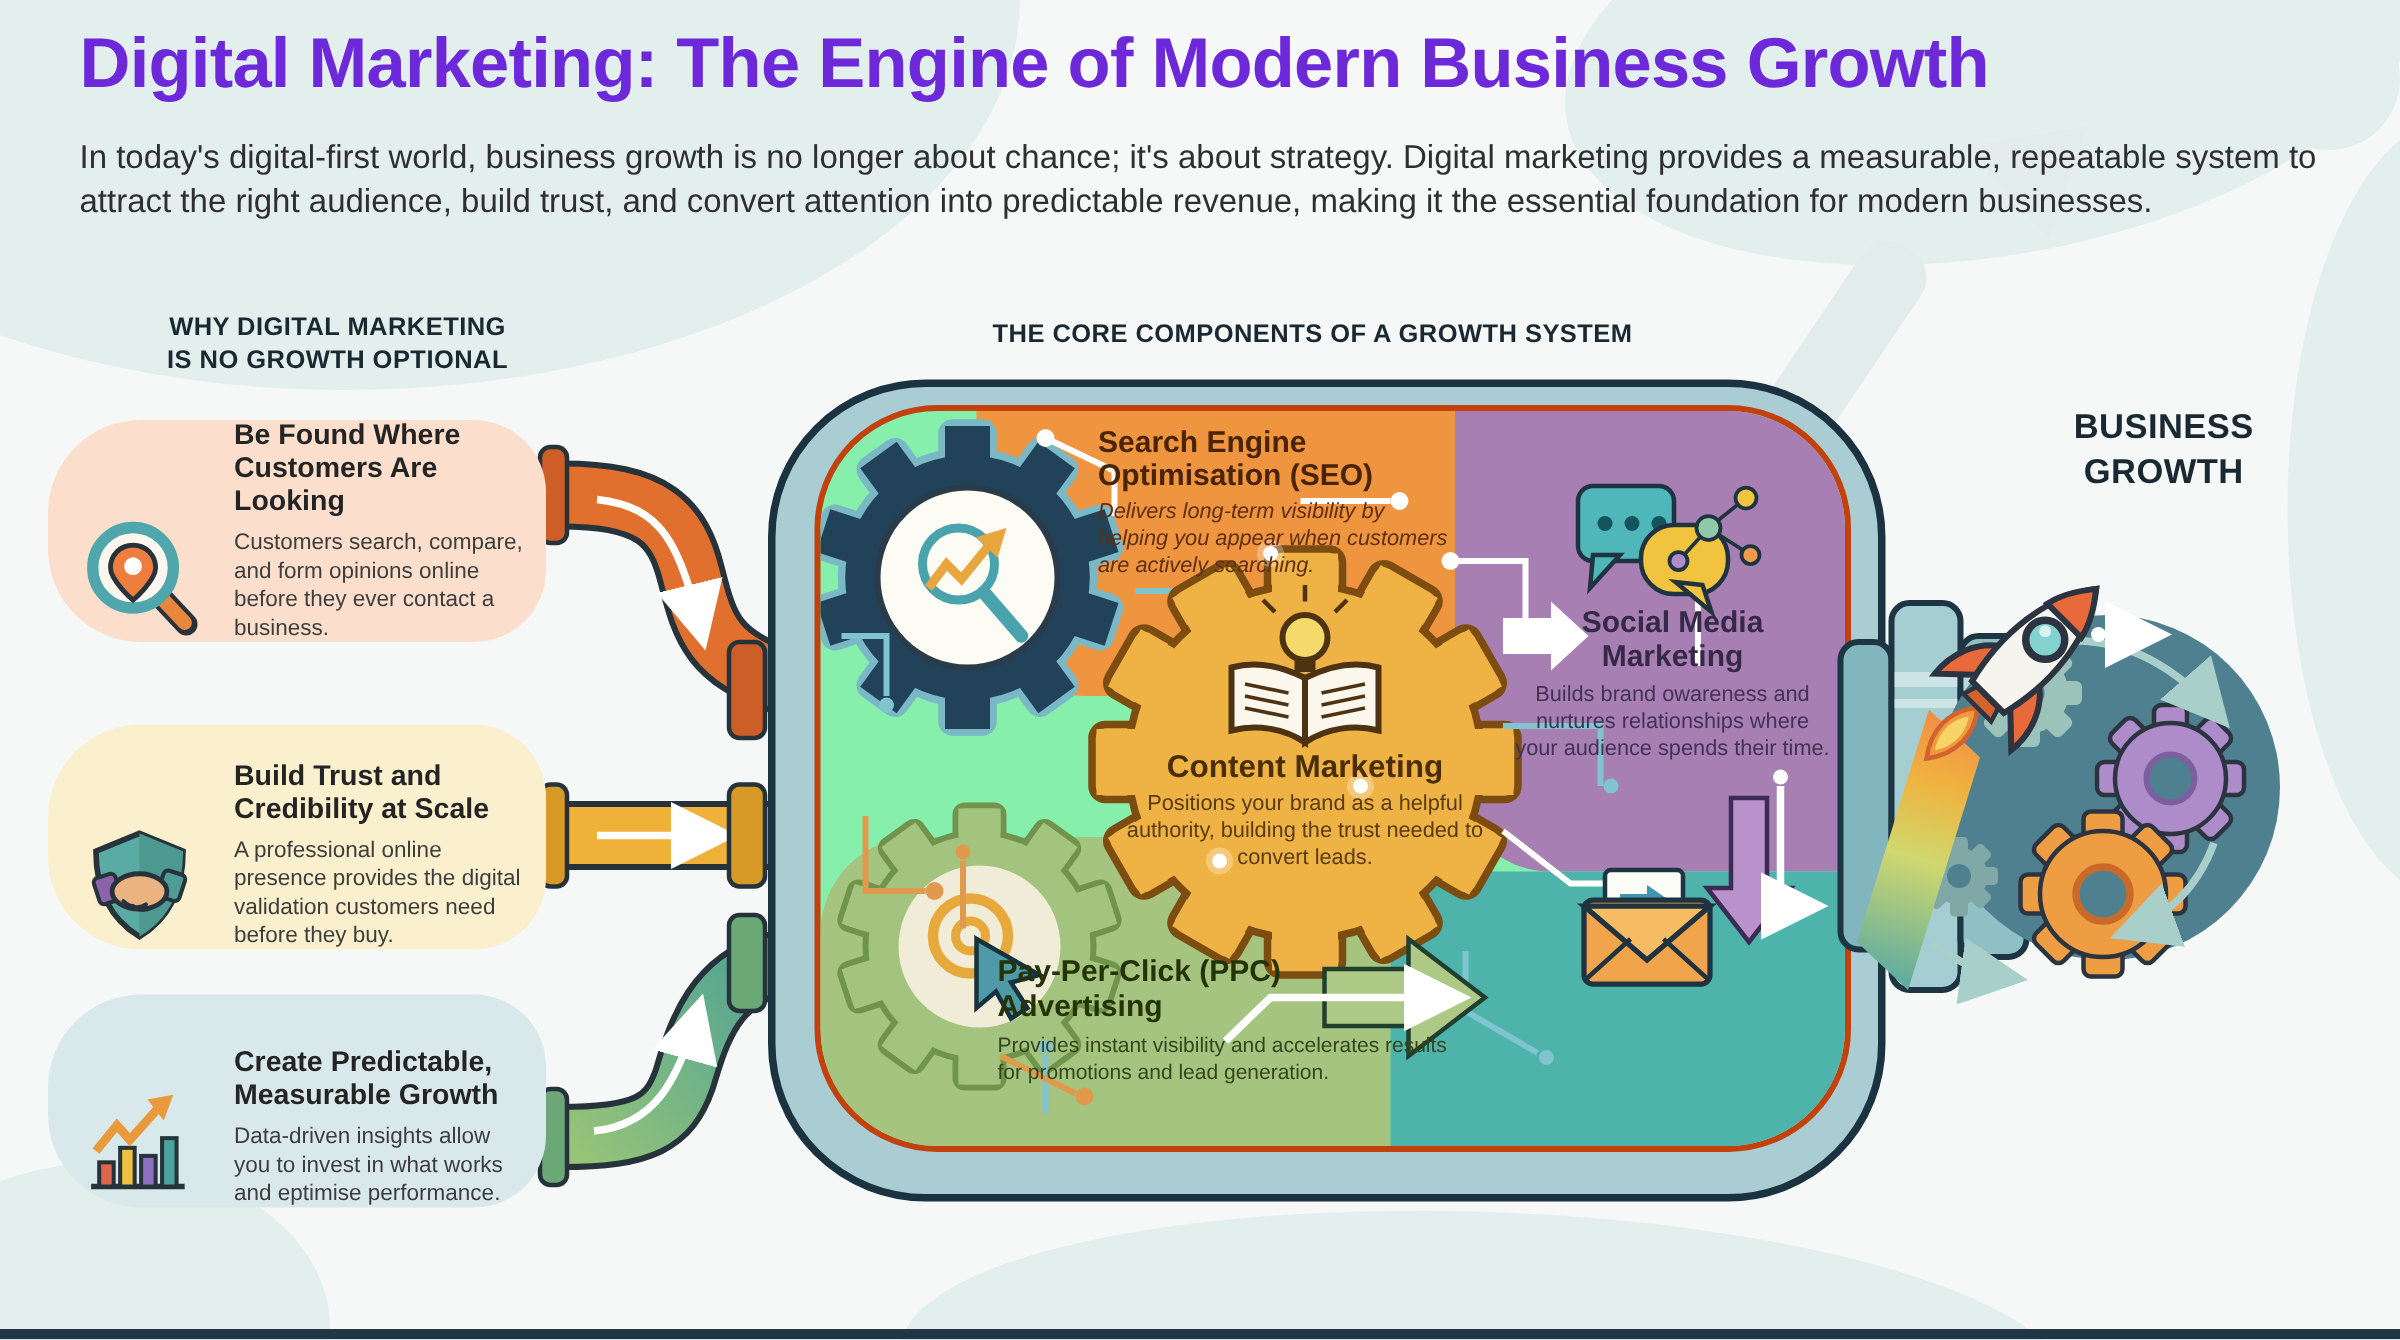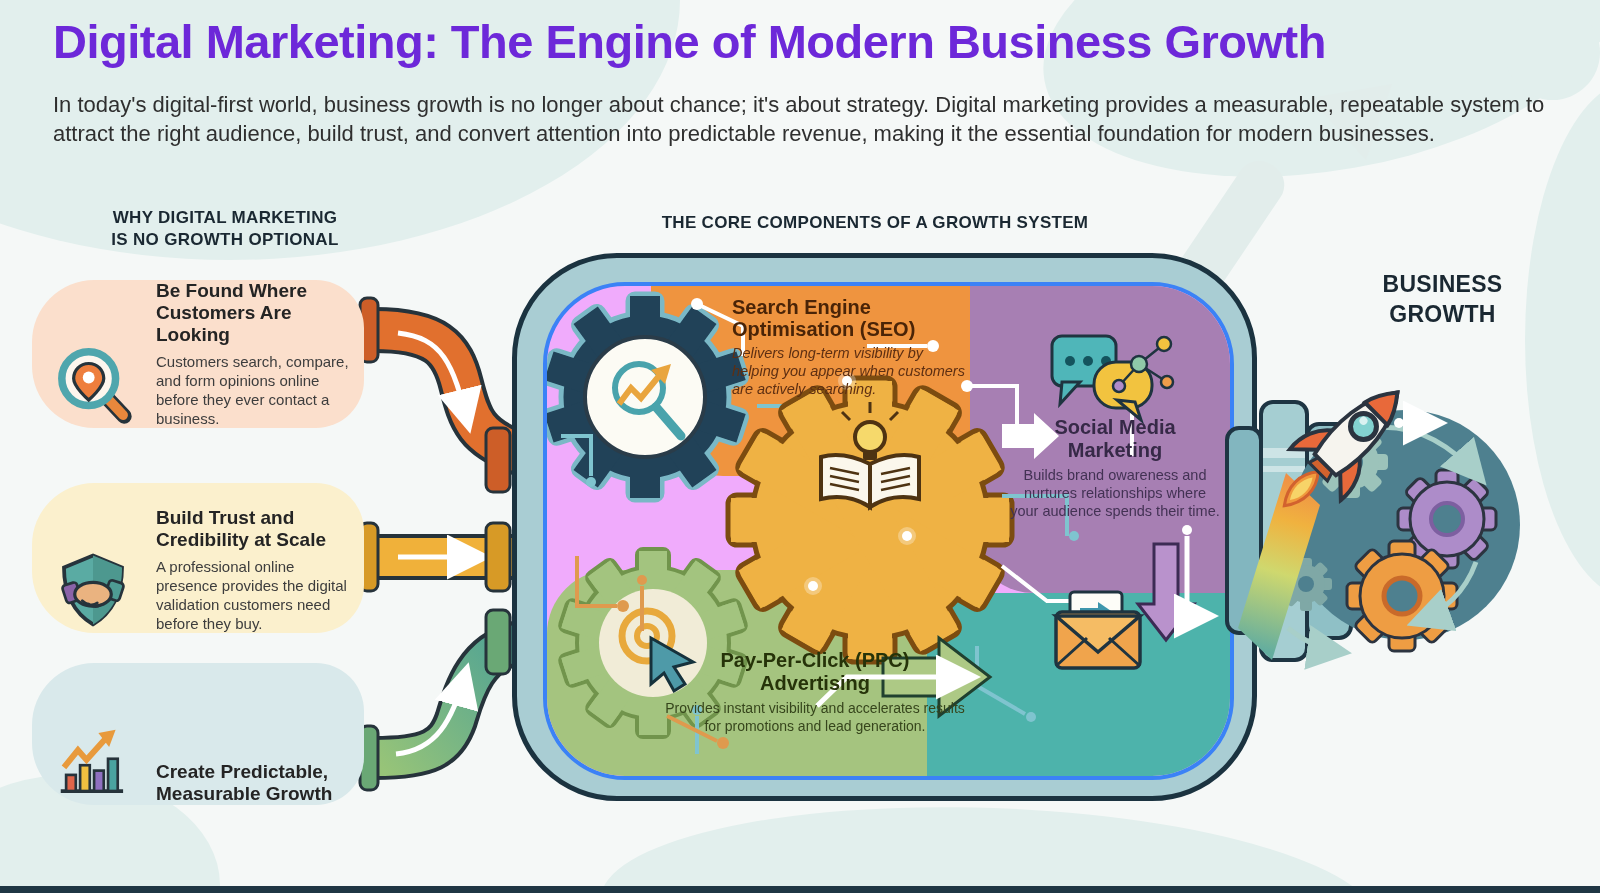--- a/index.html
+++ b/index.html
@@ -15,39 +15,39 @@
   #growth-heading{left:1350px;top:270px;width:185px;font-size:23px;line-height:1.3;}
   .card{position:absolute;left:32px;width:332px;border-radius:62px 48px 48px 62px;display:flex;align-items:flex-end;padding:0 14px 0 18px;box-sizing:border-box;gap:12px;}
   .card-icon{width:86px;flex:0 0 86px;}
   .card-text{flex:1;padding-left:8px;}
   .card-title{font-size:19px;font-weight:bold;color:#242424;line-height:1.15;}
   .card-body{font-size:15px;color:#3d3d3d;line-height:1.27;margin-top:6px;}
   #card-1{top:280px;height:148px;background:#fbdfcc;}
   #card-2{top:483px;height:150px;background:#fbf0cd;}
   #card-3{top:663px;height:142px;background:#d9e9eb;}
   #machine{left:512px;top:253px;width:745px;height:548px;background:#a9cdd3;border:5px solid #1b3340;border-radius:105px;box-sizing:border-box;}
-  #machine-inner{position:absolute;left:26px;top:24px;width:683px;height:490px;background:#f0abfc;border:4px solid #3b82f6;border-radius:82px;overflow:hidden;box-sizing:content-box;}
+  #machine-inner{position:absolute;left:26px;top:12px;width:683px;height:490px;background:#86efac;border:4px solid #c2410c;border-radius:82px;overflow:hidden;box-sizing:content-box;}
   .quad{position:absolute;}
   #quad-seo{left:104px;top:0;width:324px;height:190px;background:#ef943f;border-radius:0 0 28px 72px;}
   #quad-social{left:423px;top:0;width:262px;height:307px;background:#a77fb3;border-radius:0 0 0 64px;}
   #quad-ppc{left:0;top:284px;width:380px;height:208px;background:#a5c47f;border-radius:64px 26px 0 0;}
   #quad-email{left:380px;top:307px;width:305px;height:185px;background:#4db3ab;}
   #interior-art{position:absolute;left:0;top:0;width:683px;height:490px;}
   .comp-text{position:absolute;z-index:3;}
   .comp-title{font-weight:bold;}
   #seo-text{left:185px;top:10px;width:238px;}
   #seo-text .comp-title{font-size:20px;line-height:1.1;color:#4a2407;}
   #seo-text .comp-body{font-size:14.5px;line-height:1.24;color:#5e2f12;margin-top:5px;font-style:italic;}
   #social-text{left:462px;top:130px;width:212px;text-align:center;}
   #social-text .comp-title{font-size:20px;line-height:1.15;color:#362947;}
   #social-text .comp-body{font-size:14.5px;line-height:1.24;color:#433254;margin-top:5px;}
   #content-text{left:190px;top:226px;width:266px;text-align:center;}
   #content-text .comp-title{font-size:21px;line-height:1.1;color:#4a2e05;}
   #content-text .comp-body{font-size:14.5px;line-height:1.24;color:#5a3c14;margin-top:5px;}
-  #ppc-text{left:118px;top:363px;width:300px;text-align:center;}
+  #ppc-text{left:118px;top:363px;width:300px;text-align:left;}
   #ppc-text .comp-title{font-size:20px;line-height:1.15;color:#263309;}
   #ppc-text .comp-body{font-size:14px;line-height:1.3;color:#36451c;margin-top:4px;}
   #email-text{left:398px;top:392px;width:265px;text-align:center;}
   #email-text .comp-title{font-size:20px;line-height:1.1;color:#0d3038;}
   #email-text .comp-body{font-size:14px;line-height:1.27;color:#12424c;margin-top:4px;}
   #bottom-strip{left:0;top:886px;width:1600px;height:7px;background:#1f3644;}
 </style>
 </head>
 <body>
 
@@ -145,20 +145,21 @@
       <line x1="10" y1="67" x2="68" y2="67" stroke="#26333b" stroke-width="3.5"></line>
       <rect x="15" y="52" width="9" height="15" fill="#e0654a" stroke="#26333b" stroke-width="2.5"></rect>
       <rect x="28" y="43" width="9" height="24" fill="#f0c040" stroke="#26333b" stroke-width="2.5"></rect>
       <rect x="41" y="48" width="9" height="19" fill="#8f6fc0" stroke="#26333b" stroke-width="2.5"></rect>
       <rect x="54" y="37" width="9" height="30" fill="#4aa3a0" stroke="#26333b" stroke-width="2.5"></rect>
       <polyline points="13,45 26,29 34,38 52,18" fill="none" stroke="#e89a3c" stroke-width="5.5"></polyline>
       <polygon points="45,13 61,10 55,26" fill="#e89a3c"></polygon>
     </svg>
     <div class="card-text">
       <div class="card-title">Create Predictable, Measurable Growth</div>
+      <div class="card-body">Data-driven insights allow you to invest in what works and eptimise performance.</div>
     </div>
   </div>
 
   <div class="abs" id="machine">
     <div id="machine-inner">
       <div class="quad" id="quad-seo"></div>
       <div class="quad" id="quad-social"></div>
       <div class="quad" id="quad-ppc"></div>
       <div class="quad" id="quad-email"></div>
 
@@ -316,20 +317,24 @@
         </g>
       </svg>
 
       <div class="comp-text" id="seo-text">
         <div class="comp-title">Search Engine Optimisation (SEO)</div>
         <div class="comp-body">Delivers long-term visibility by helping you appear when customers are actively searching.</div>
       </div>
       <div class="comp-text" id="social-text">
         <div class="comp-title">Social Media Marketing</div>
         <div class="comp-body">Builds brand owareness and nurtures relationships where your audience spends their time.</div>
+      </div>
+      <div class="comp-text" id="content-text">
+        <div class="comp-title">Content Marketing</div>
+        <div class="comp-body">Positions your brand as a helpful authority, building the trust needed to convert leads.</div>
       </div>
       <div class="comp-text" id="ppc-text">
         <div class="comp-title">Pay-Per-Click (PPC) Advertising</div>
         <div class="comp-body">Provides instant visibility and accelerates results for promotions and lead generation.</div>
       </div>
     </div>
   </div>
 
   <svg class="abs" style="left:0;top:0;" width="1600" height="893">
     <defs>

